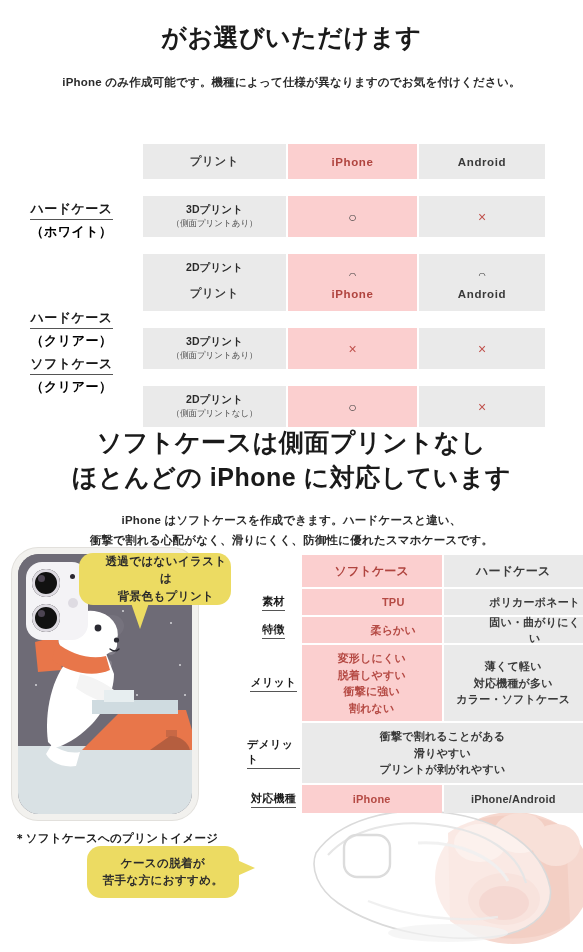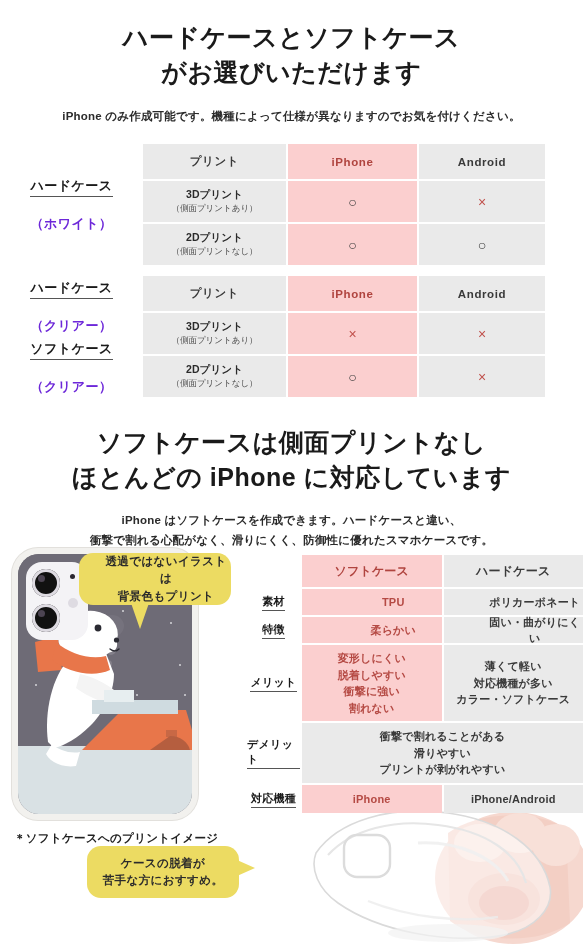--- a/index.html
+++ b/index.html
@@ -55,30 +55,30 @@
     padding-bottom: 1px;
   }
   .spec-label .lbl-line.u {
     border-bottom: 1.5px solid #555;
     display: inline-block;
   }
   .spec-label .lbl-sub {
     font-size: 13px;
     font-weight: bold;
     letter-spacing: 0.5px;
-    color: #6d28d9;
-    margin-top: 18px;
+    color: #000000;
+    margin-top: 3px;
   }
   .spec-label .lbl-group { margin: 2px 0; }
 
   .spec-table {
     flex: 1 1 auto;
     display: flex;
     flex-direction: column;
-    gap: 2px;
+    gap: 17px;
     padding-right: 38px;
   }
   .st-row { display: flex; gap: 2px; }
   .st-cell {
     display: flex;
     align-items: center;
     justify-content: center;
     text-align: center;
     flex-direction: column;
   }
@@ -244,21 +244,20 @@
   .h76 { height: 76px; }
   .h60 { height: 60px; }
   .h28 { height: 28px; }
   .cmp-cell .ln { display: block; }
 </style>
 </head>
 <body>
 
 <div id="section1" class="h-block">
   <div class="h1">
-    <div>ハードケースとソフトケース</div>
     <div>がお選びいただけます</div>
   </div>
   <div class="lead">
     <div>iPhone のみ作成可能です。機種によって仕様が異なりますのでお気を付けください。</div>
   </div>
 </div>
 
 <div class="spec-wrap" style="top:144px;">
   <div class="spec-row">
     <div class="spec-label">

